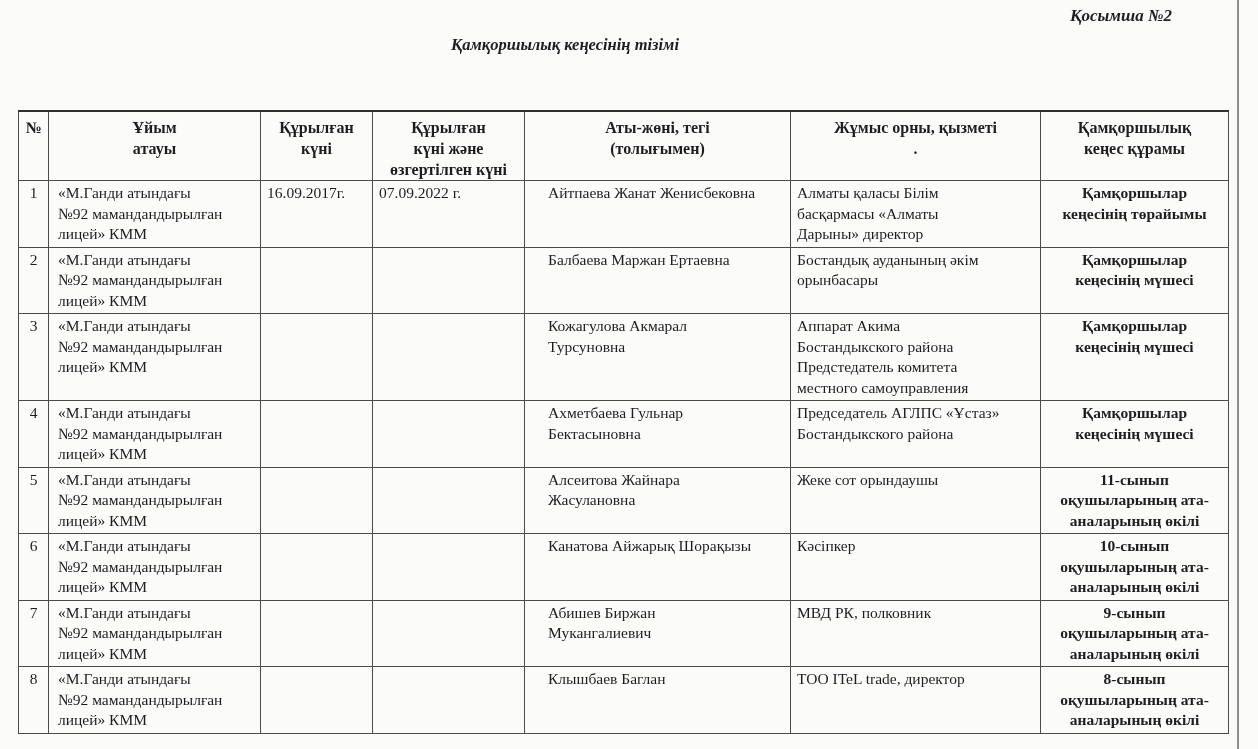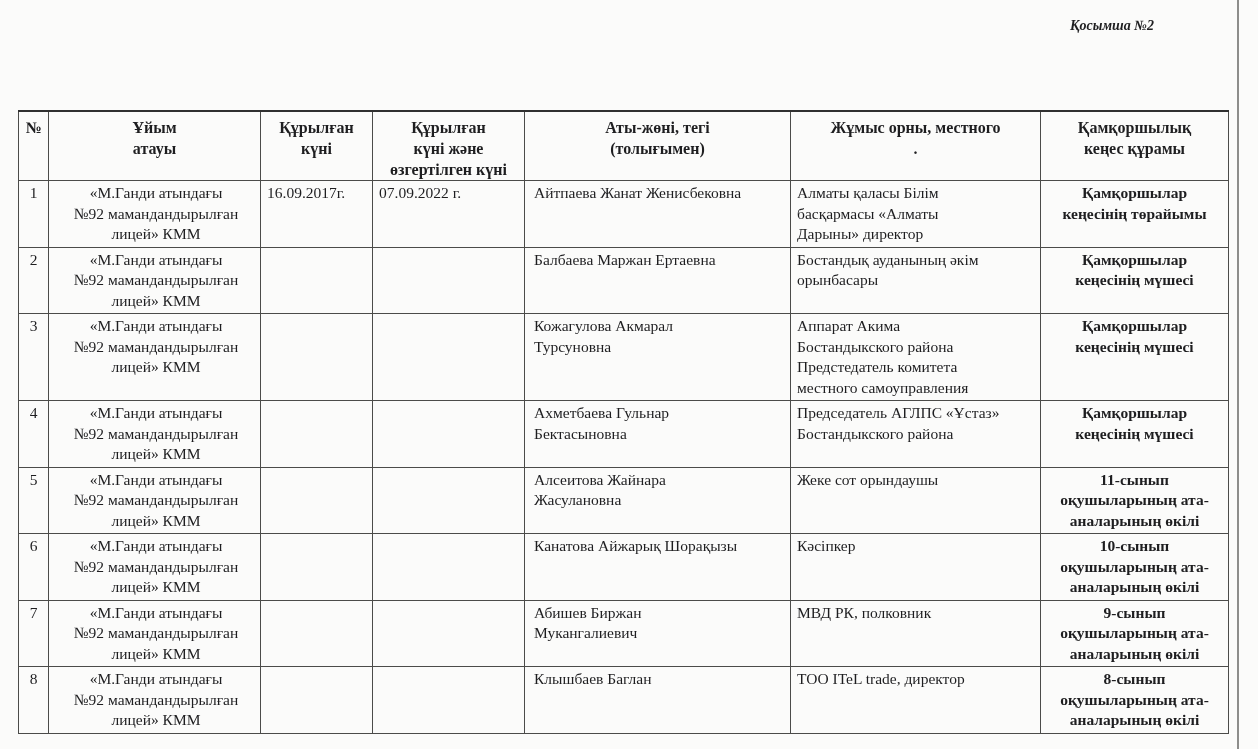--- a/index.html
+++ b/index.html
@@ -3,22 +3,22 @@
 <meta charset="utf-8">
 <style>
   html,body{margin:0;padding:0;}
   body{
     width:1258px;height:749px;position:relative;overflow:hidden;
     background:#fbfbfa;
     font-family:"Liberation Serif","DejaVu Serif",serif;
     color:#1e1e20;
   }
   .annotation{
-    position:absolute;top:18px;left:1070px;
-    font-weight:bold;font-style:italic;font-size:14px;
+    position:absolute;top:6px;left:1070px;
+    font-weight:bold;font-style:italic;font-size:17px;
   }
   .title-block{
     position:absolute;top:34px;left:60px;width:1010px;text-align:center;
   }
   .title-line{font-weight:bold;font-style:italic;font-size:16.5px;line-height:22px;}
   .title-line.year{font-style:normal;letter-spacing:.4px;}
 
   table.doc-table{
     position:absolute;top:110px;left:18px;width:1210px;
     border-collapse:collapse;table-layout:fixed;
@@ -31,37 +31,38 @@
   .doc-table th{
     font-weight:bold;font-size:16px;line-height:21px;
     vertical-align:top;text-align:center;
     padding:5px 4px 0;white-space:pre-line;
   }
   .doc-table td{
     font-size:15.5px;line-height:20.5px;
     vertical-align:top;padding:2px 6px;white-space:pre-line;
   }
   td.c-num{text-align:center;padding-left:2px;padding-right:2px;}
-  td.c-org{text-align:center;padding-left:9px;}
+  td.c-org{text-align:left;padding-left:9px;}
   td.c-date{text-align:left;}
-  td.c-name{text-align:left;padding-left:9px;}
+  td.c-name{text-align:left;padding-left:23px;}
   td.c-work{text-align:left;}
   td.c-role{text-align:center;font-weight:bold;}
 
   .scan-edge{
     position:absolute;left:1237px;top:0;width:2px;height:749px;
     background:#8d8d8b;
   }
 </style>
 </head>
 <body>
 
 <div class="annotation">Қосымша №2</div>
 
 <div class="title-block">
+  <div class="title-line">Қамқоршылық кеңесінің тізімі</div>
 </div>
 
 <table class="doc-table">
   <colgroup>
     <col style="width:30px">
       <col style="width:212px">
       <col style="width:112px">
     <col style="width:152px">
       <col style="width:266px">
       <col style="width:250px">
@@ -72,21 +73,21 @@
       <th>№</th>
       <th>Ұйым
 атауы</th>
       <th>Құрылған
 күні</th>
       <th>Құрылған
 күні және
 өзгертілген күні</th>
       <th>Аты-жөні, тегі
 (толығымен)</th>
-      <th>Жұмыс орны, местного
+      <th>Жұмыс орны, қызметі
 .</th>
       <th>Қамқоршылық
 кеңес құрамы</th>
     </tr>
   </thead>
   <tbody>
     <tr style="height:62px">
       <td class="c-num">1</td>
       <td class="c-org">«М.Ганди атындағы
 №92 мамандандырылған

